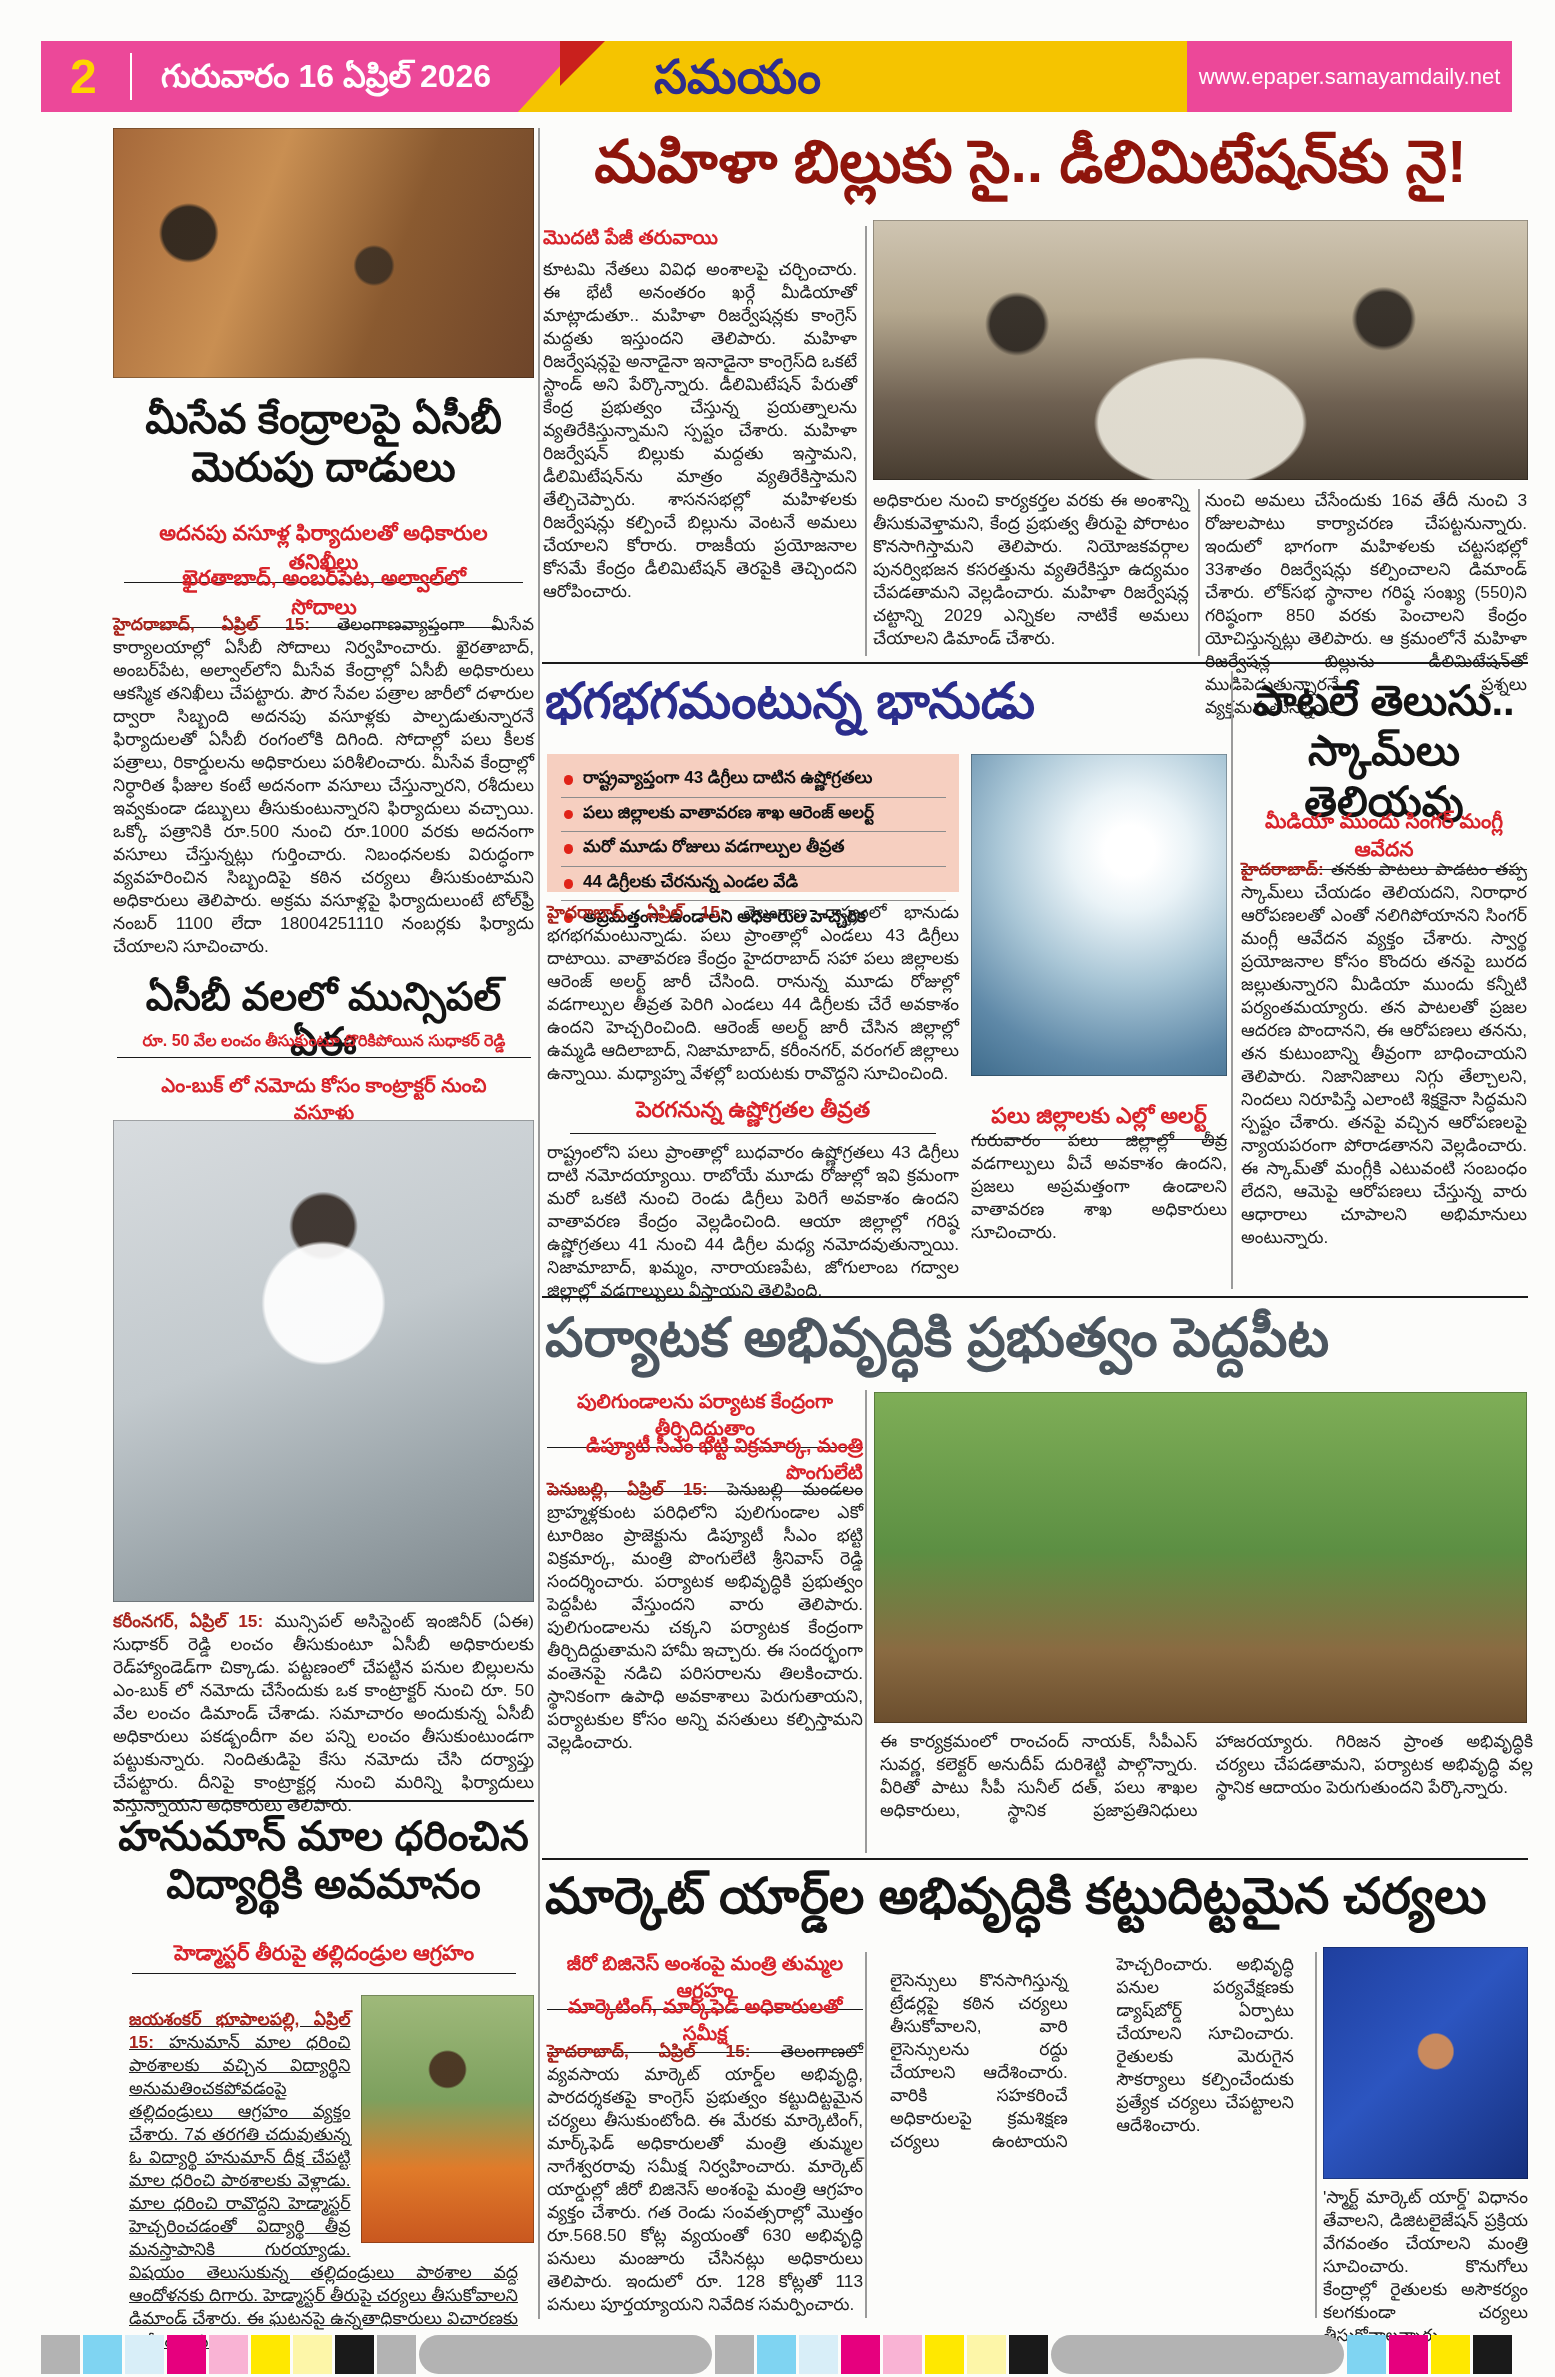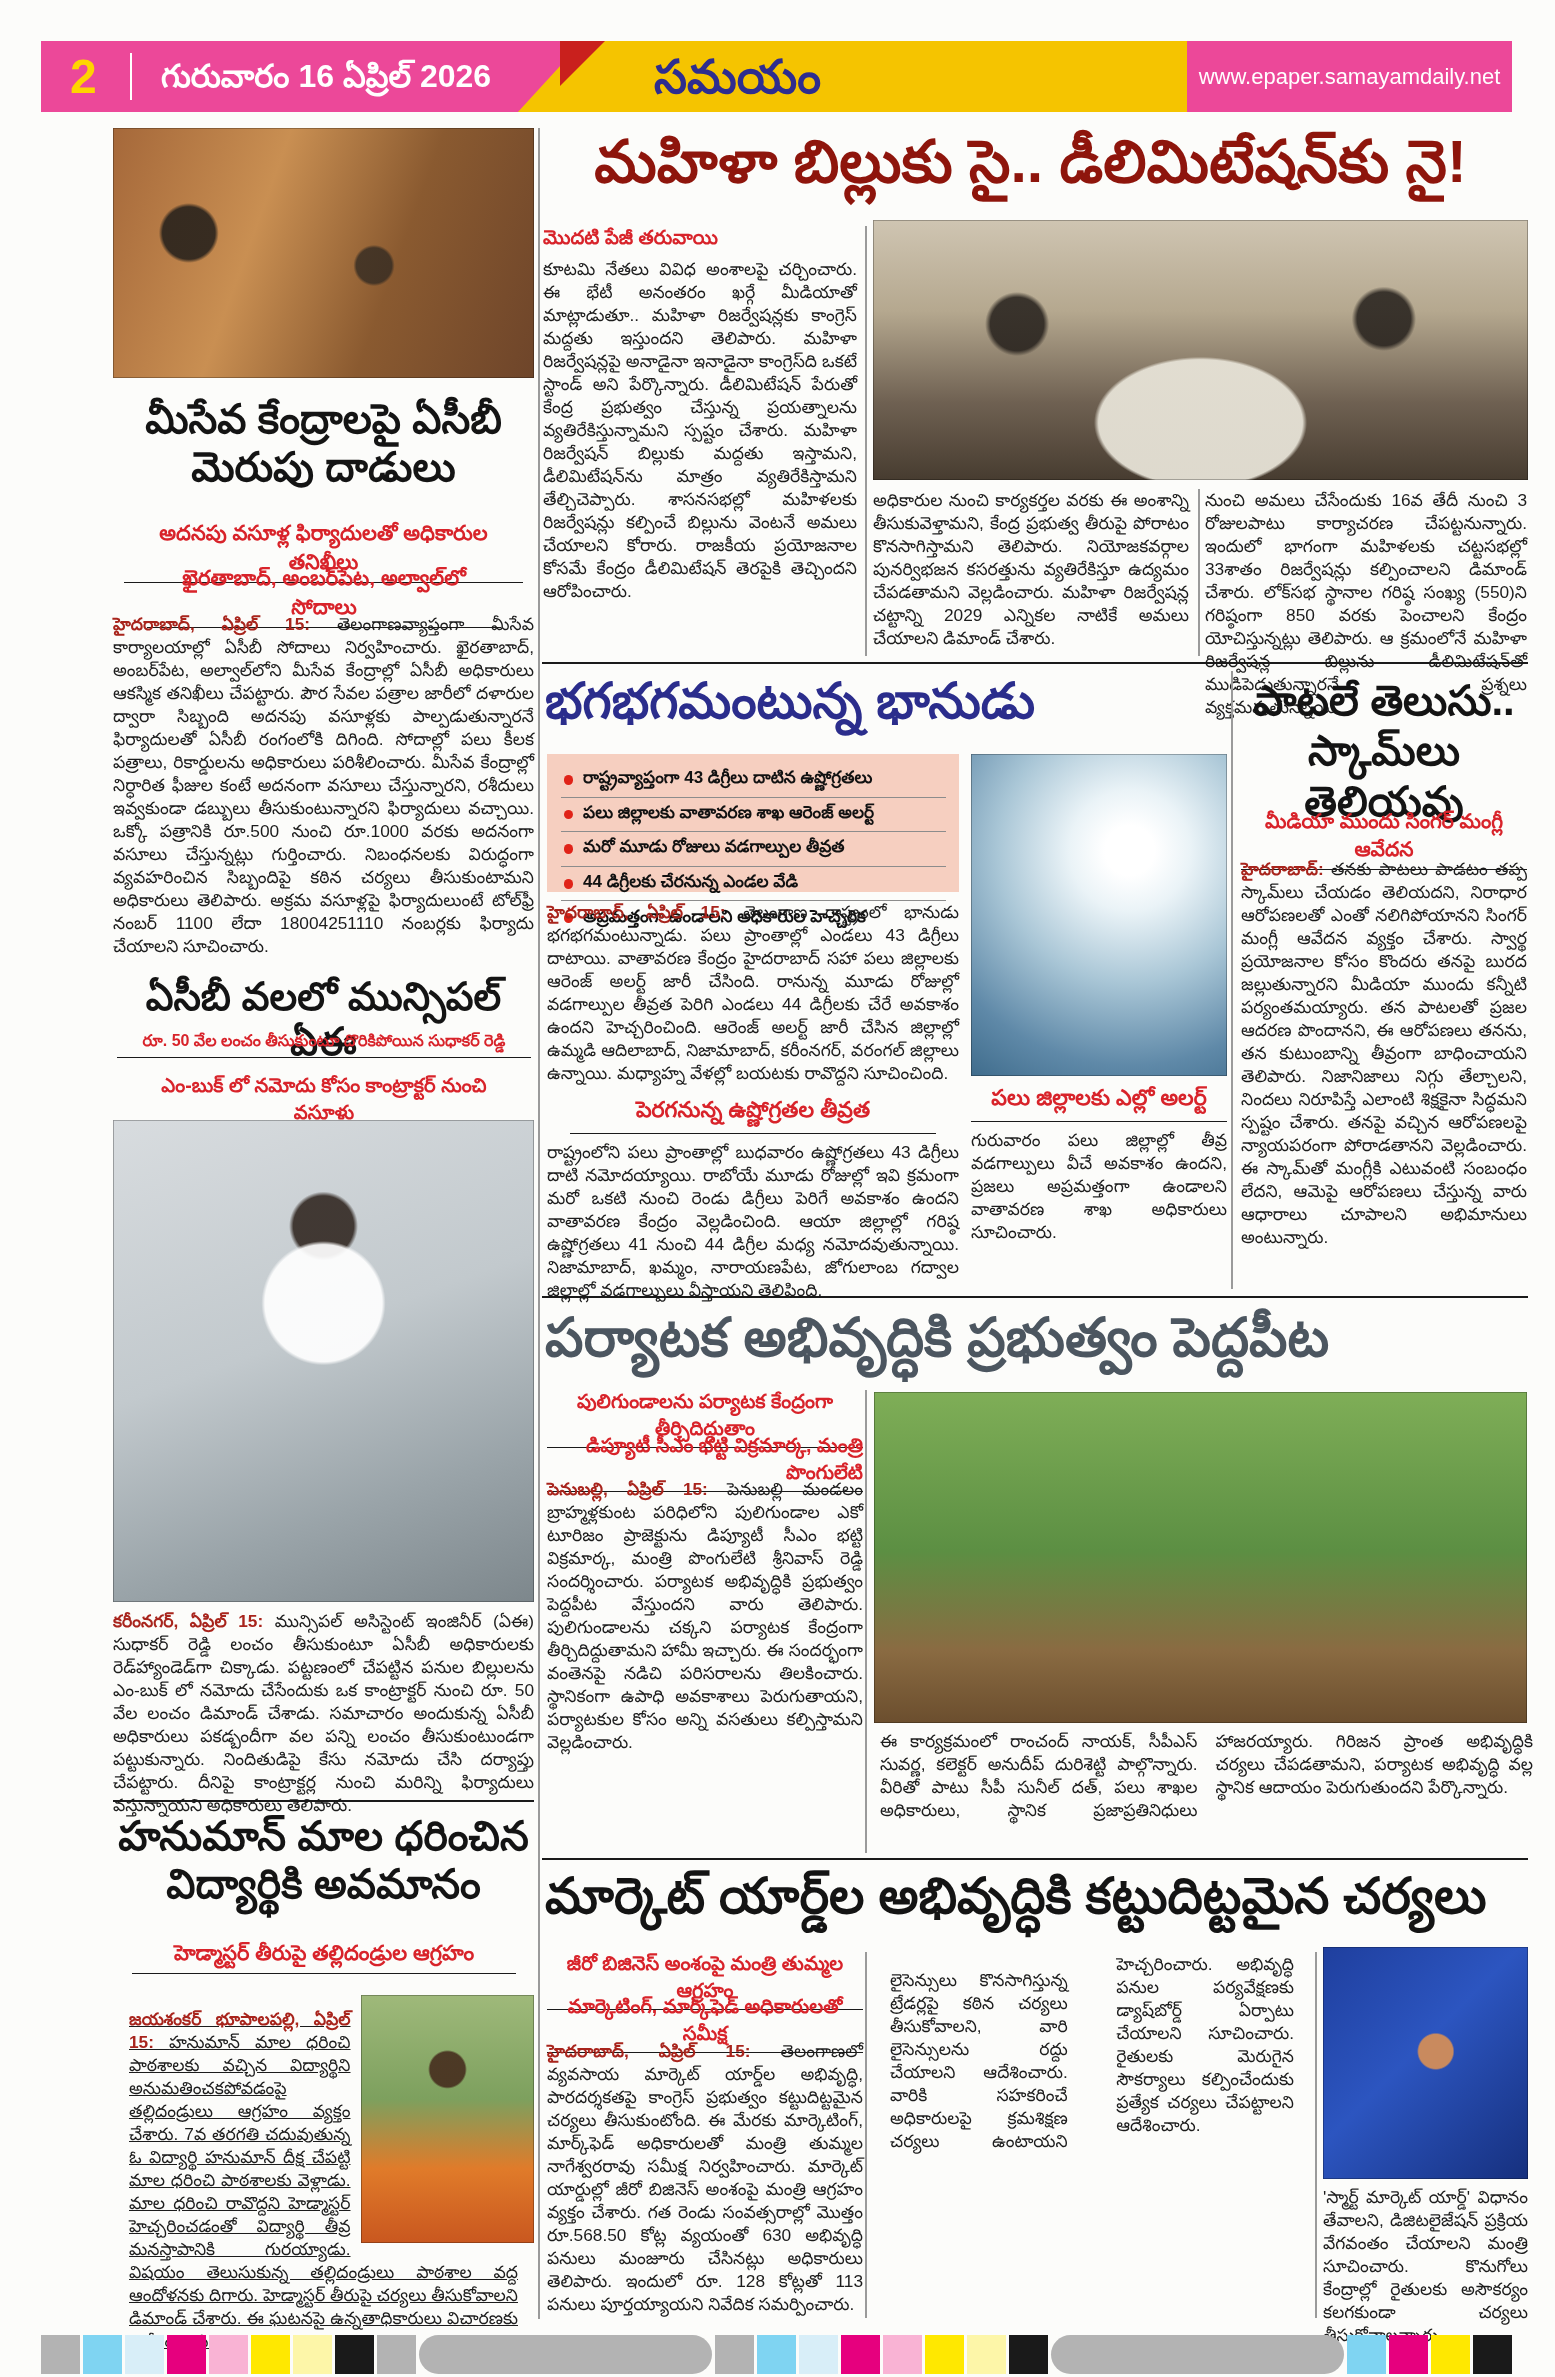--- a/index.html
+++ b/index.html
@@ -23,21 +23,21 @@
   .hl-blue{color:#2b2d8c;}
   .hl-slate{color:#4c5660;}
   .sub{color:#d8232a;font-weight:bold;text-align:center;border-bottom:1.5px solid #1a1a1a;
        padding-bottom:3px;}
   .body-text{font-size:17.3px;line-height:1.33;text-align:justify;color:#1c1c1c;}
   .dateline{font-weight:bold;color:#a8241c;}
   .leadin{color:#d8232a;font-weight:bold;font-size:19.6px;}
   .crosshead{display:block;color:#d8232a;font-weight:bold;font-size:22px;text-align:center;
        border-bottom:1.5px solid #1a1a1a;padding:4.5px 30px 4.5px 30px;margin:7.5px 22.6px;}
   .caption{color:#d8232a;font-weight:bold;font-size:22px;text-align:center;
-       border-bottom:1.5px solid #1a1a1a;padding-bottom:4.5px;}
+       border-bottom:1.5px solid #1a1a1a;padding-bottom:4.5px;margin-top:18px;}
   
   .bullet-box{background:#f6cfc0;padding:9px 13.5px 6px 13.5px;box-sizing:border-box;}
   .bullet-box .b-item{position:relative;font-weight:bold;font-size:17px;color:#111;
        padding:5.3px 0 5.3px 22.6px;border-bottom:0.8px solid #8c8c8c;}
   .bullet-box .b-item:last-child{border-bottom:none;}
   .bullet-box .b-item::before{content:"";position:absolute;left:3px;top:12px;width:9.8px;height:9.8px;
        border-radius:50%;background:#e02318;}
   
   .hr{background:#1a1a1a;height:2.3px;}
   .vr{background:#9a9a9a;width:1.5px;}

